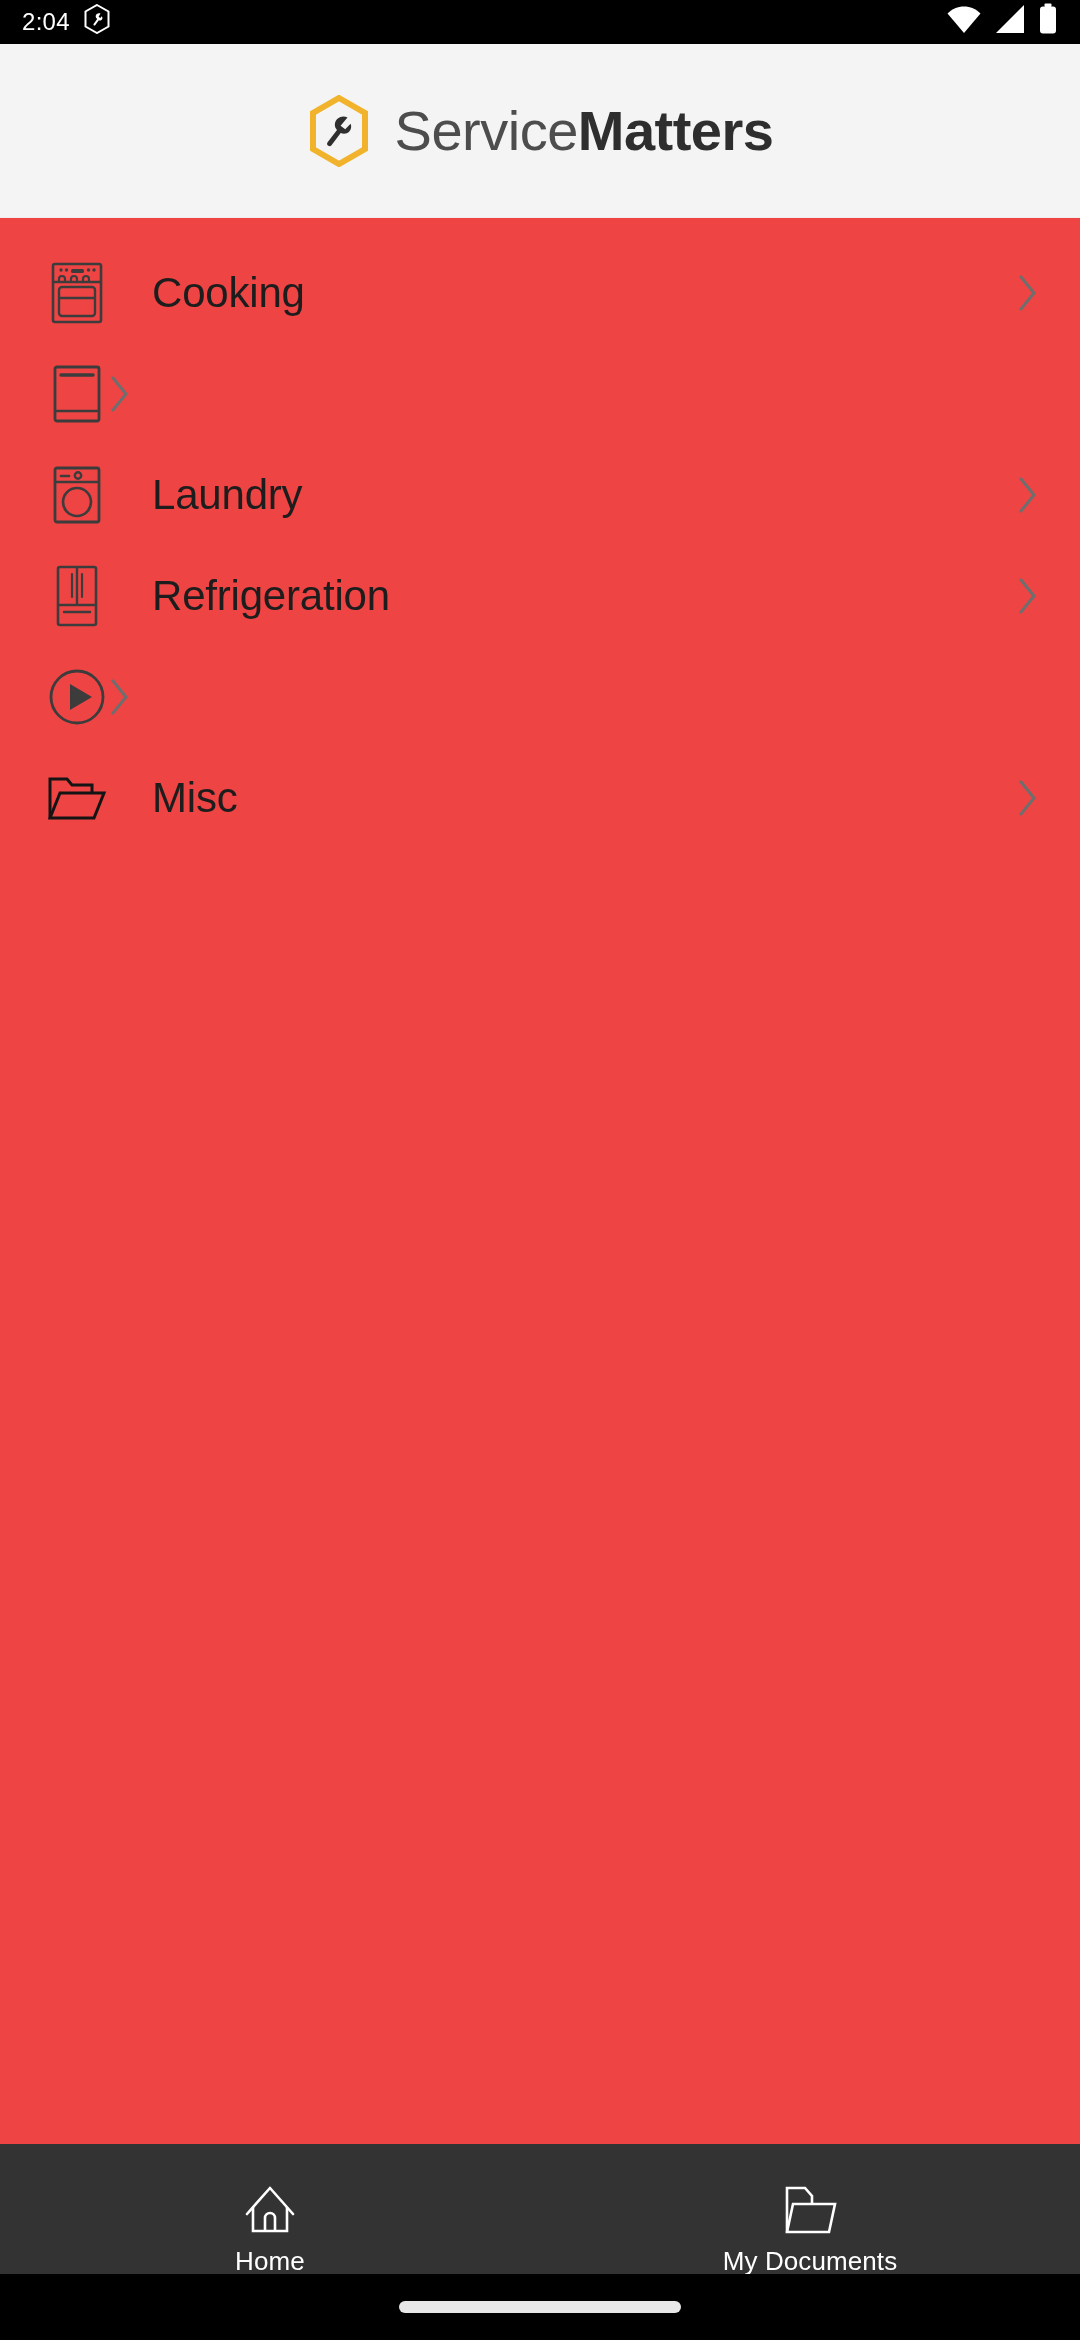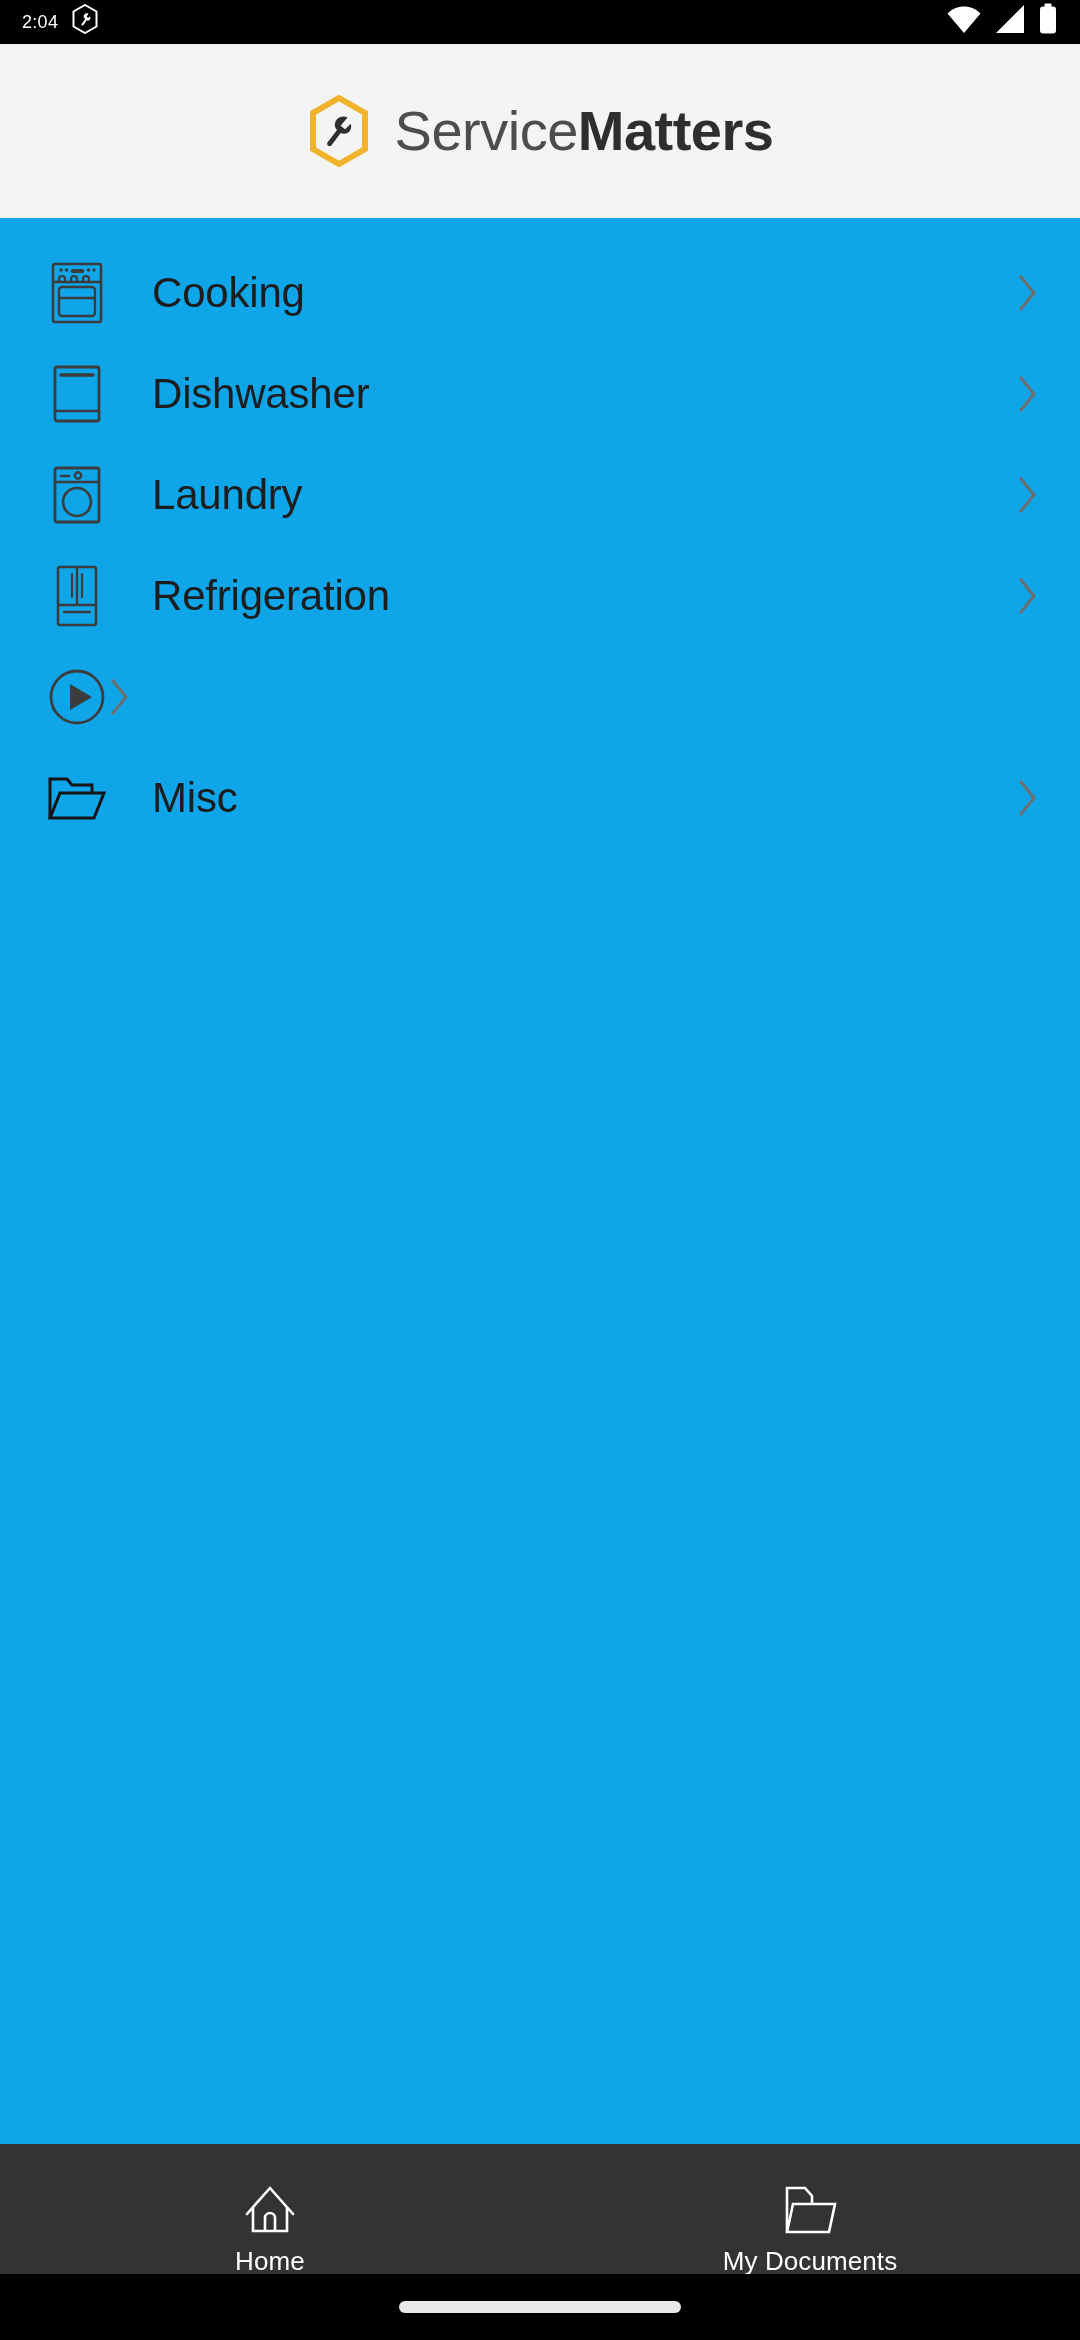--- a/index.html
+++ b/index.html
@@ -18,21 +18,21 @@
 
   
   .status-bar {
     height:44px; flex:0 0 44px;
     background:#000; color:#fff;
     display:flex; align-items:center;
     padding:0 22px;
     font-size:26px;
   }
   .status-left { display:flex; align-items:center; gap:14px; }
-  .status-time { font-size:18px; letter-spacing:.3px; line-height:1; }
+  .status-time { font-size:24px; letter-spacing:.3px; line-height:1; }
   .status-right { margin-left:auto; display:flex; align-items:center; gap:12px; }
   .sb-icon { display:block; }
 
   
   .header {
     flex:0 0 174px;
     background:#f4f4f4;
     display:flex; align-items:center; justify-content:center;
     border-bottom:1px solid #eeeeee;
   }
@@ -42,21 +42,21 @@
     font-size:56px; line-height:1;
     color:#3a3a3a; letter-spacing:-.5px;
     white-space:nowrap;
   }
   .logo-text .light { font-weight:300; color:#4d4d4d; }
   .logo-text .bold  { font-weight:700; color:#2e2e2e; }
 
   
   .list {
     flex:1 1 auto;
-    background:#0ea5e9;
+    background:#ef4444;
     padding-top:24px;
     overflow:hidden;
   }
   .list-row {
     height:101px;
     display:flex; align-items:center;
     padding:0 40px 0 46px;
     cursor:pointer;
     background:transparent;
   }
@@ -195,21 +195,20 @@
     </div>
 
     <div class="list-row">
       <span class="row-icon">
         <svg width="52" height="62" viewBox="0 0 52 62">
           <rect x="4" y="4" width="44" height="54" rx="2" fill="none" stroke="#3c3c3c" stroke-width="2.8"></rect>
           <line x1="10" y1="12" x2="42" y2="12" stroke="#3c3c3c" stroke-width="3.4" stroke-linecap="round"></line>
           <line x1="4" y1="48" x2="48" y2="48" stroke="#3c3c3c" stroke-width="2.6"></line>
         </svg>
       </span>
-      <span class="row-label">Dishwasher</span>
       <span class="row-chevron">
         <svg width="24" height="44" viewBox="0 0 24 44">
           <polyline points="5,6 18,22 5,38" fill="none" stroke="#6e6e6e" stroke-width="3" stroke-linecap="square"></polyline>
         </svg>
       </span>
     </div>
 
     <div class="list-row">
       <span class="row-icon">
         <svg width="52" height="62" viewBox="0 0 52 62">

